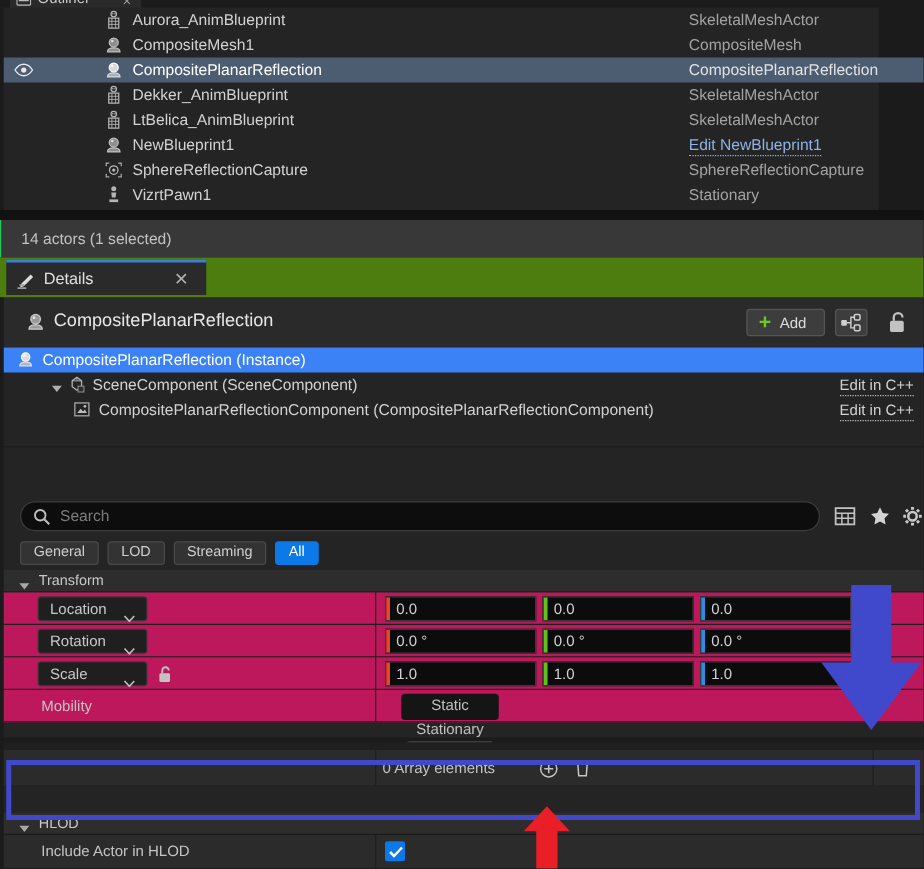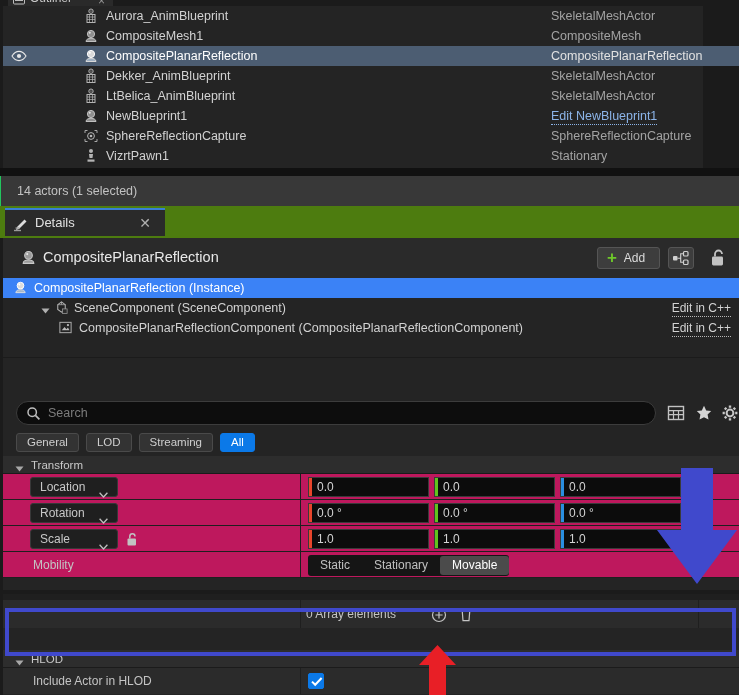--- a/index.html
+++ b/index.html
@@ -170,22 +170,22 @@
   .scalelock { position: absolute; left: 122px; top: 6px; width: 16px; height: 15px; }
 
   .numf {
     position: absolute; top: 3px; width: 121px; height: 20px;
     background: #0c0c0c; border: 1px solid #3a3a3a;
   }
   .numf .bar { position: absolute; left: 0; top: 0; width: 3px; height: 18px; }
   .numf .v { position: absolute; left: 8px; top: 0; line-height: 18px; font-size: 12px; color: #d4d4d4; }
 
   .mobgroup {
-    position: absolute; left: 305px; top: 3px; height: 21px; background: #151515;
-    border-radius: 3px; display: flex; align-items: center;
+    position: absolute; left: 318px; top: 3px; height: 21px; background: #151515;
+    border-radius: 3px; display: flex; align-items: center; flex-direction: column;
   }
   .mobgroup .mb {
     height: 19px; line-height: 19px; padding: 0 12px; font-size: 12px; color: #c0c0c0;
     border-radius: 3px;
   }
   .mobgroup .mb.on { background: #4b4b4b; color: #fff; }
 
   .arrayrow {
     position: relative; height: 28px; background: #2b2b2b; display: flex; align-items: center;
   }

